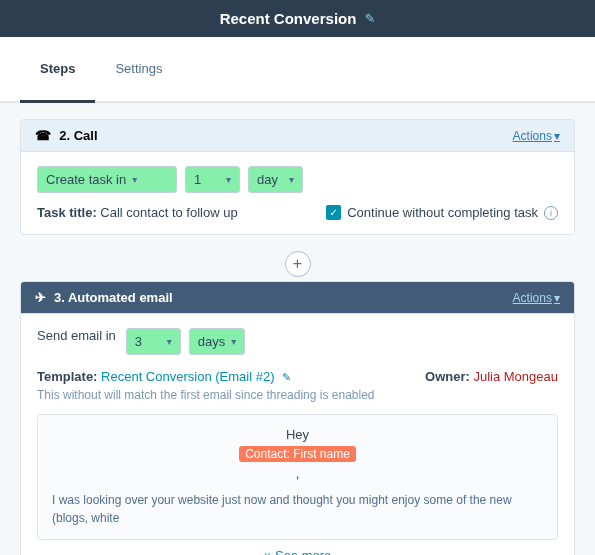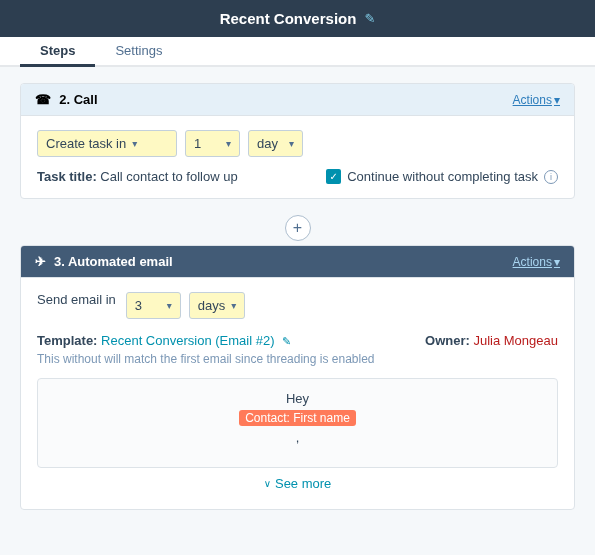--- a/index.html
+++ b/index.html
@@ -35,21 +35,21 @@
     }
 
     
     .tabs {
       background: #fff;
       display: flex;
       border-bottom: 2px solid #e5e8eb;
       padding: 0 20px;
     }
     .tab {
-      padding: 6px 20px;
+      padding: 24px 20px;
       font-size: 13px;
       font-weight: 500;
       color: #516f90;
       cursor: pointer;
       border-bottom: 3px solid transparent;
       margin-bottom: -2px;
     }
     .tab.active {
       color: #2d3e50;
       border-bottom: 3px solid #2d3e50;
@@ -119,21 +119,21 @@
       display: flex;
       align-items: center;
       gap: 8px;
       margin-bottom: 12px;
     }
     .dropdown-select {
       display: flex;
       align-items: center;
       border: 1px solid #c3d0db;
       border-radius: 3px;
-      background: #fef9c3;
+      background: #86efac;
       padding: 5px 8px;
       cursor: pointer;
       font-size: 13px;
       color: #33475b;
       gap: 6px;
     }
     .dropdown-select.wide { min-width: 140px; }
     .dropdown-select.narrow { min-width: 55px; justify-content: space-between; }
     .chevron-down {
       font-size: 10px;
@@ -402,20 +402,21 @@
       </div>
 
       <div class="threading-note">This without will match the first email since threading is enabled</div>
 
       <div class="email-preview">
         <div class="email-hey-row">
           <span>Hey</span>
           <span class="contact-tag">Contact: First name</span>
           <span>,</span>
         </div>
+        <div class="email-body-text">I was looking over your website just now and thought you might enjoy some of the new (blogs, white</div>
       </div>
 
       <div class="see-more-row">
         <div class="see-more-btn">
           <span class="chevron-down-teal">∨</span>
           <span>See more</span>
         </div>
       </div>
     </div>
   </div>

